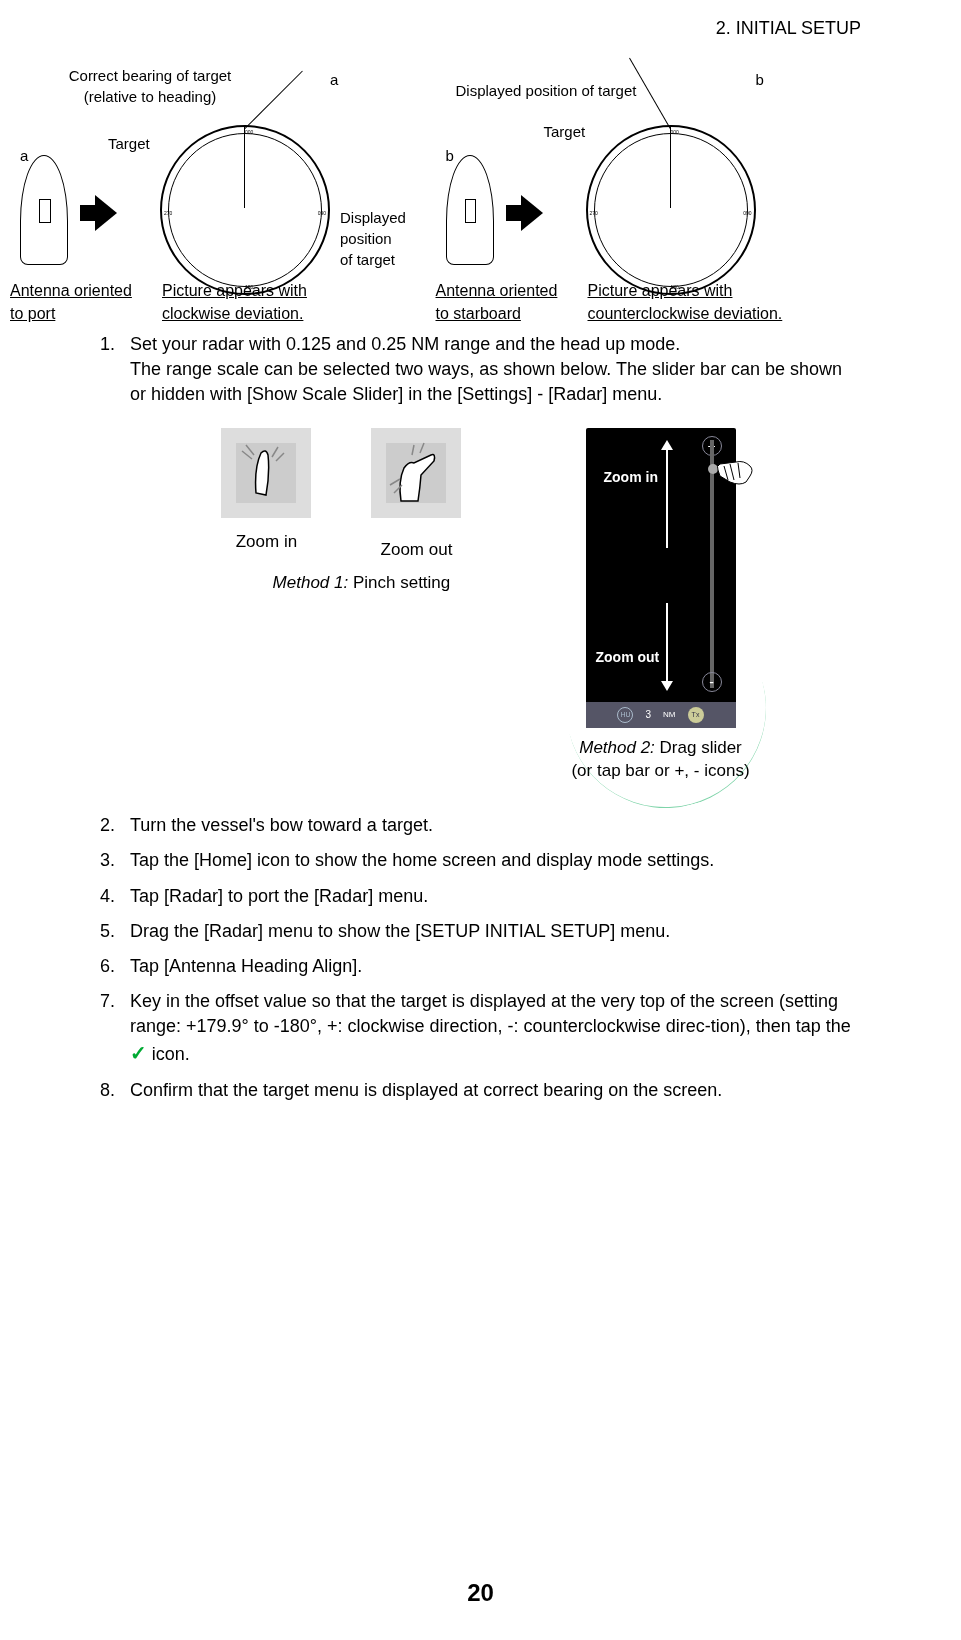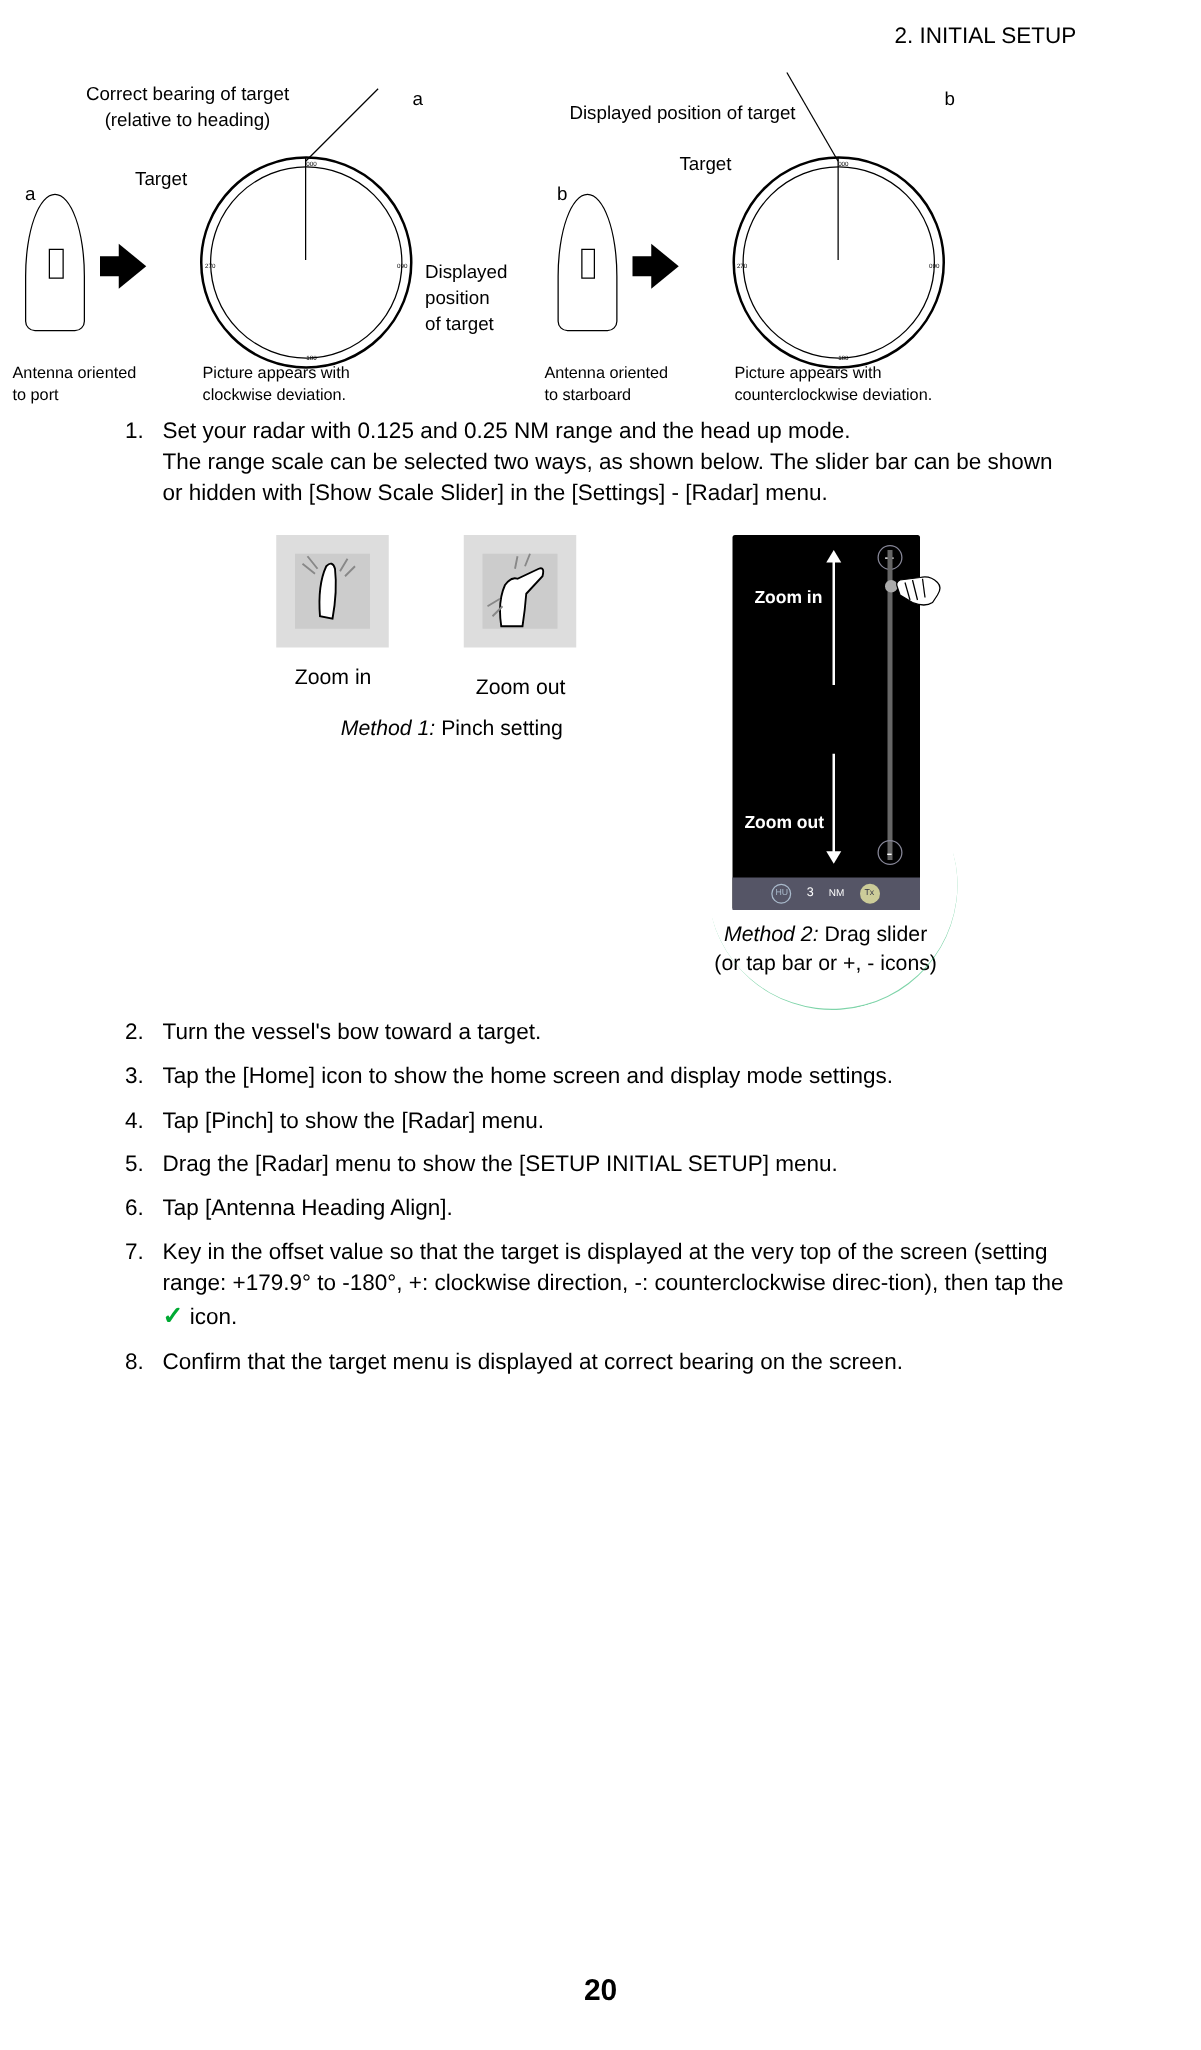--- a/index.html
+++ b/index.html
@@ -106,22 +106,23 @@
       content: '';
       position: absolute;
       left: 15px;
       top: 0;
       border-left: 22px solid #000;
       border-top: 18px solid transparent;
       border-bottom: 18px solid transparent;
     }
     .caption-below {
       position: absolute;
-      font-size: 13px;
+      font-size: 16px;
       bottom: 0;
+      text-decoration: underline;
     }
     
     .body-content {
       position: absolute;
       top: 332px;
       left: 100px;
       right: 100px;
     }
     .step {
       display: flex;
@@ -438,21 +439,21 @@
   <div class="step">
     <div class="step-num">2.</div>
     <div class="step-text">Turn the vessel's bow toward a target.</div>
   </div>
   <div class="step">
     <div class="step-num">3.</div>
     <div class="step-text">Tap the [Home] icon to show the home screen and display mode settings.</div>
   </div>
   <div class="step">
     <div class="step-num">4.</div>
-    <div class="step-text">Tap [Pinch] to show the [Radar] menu.</div>
+    <div class="step-text">Tap [Radar] to port the [Radar] menu.</div>
   </div>
   <div class="step">
     <div class="step-num">5.</div>
     <div class="step-text">Drag the [Radar] menu to show the [SETUP INITIAL SETUP] menu.</div>
   </div>
   <div class="step">
     <div class="step-num">6.</div>
     <div class="step-text">Tap [Antenna Heading Align].</div>
   </div>
   <div class="step">

